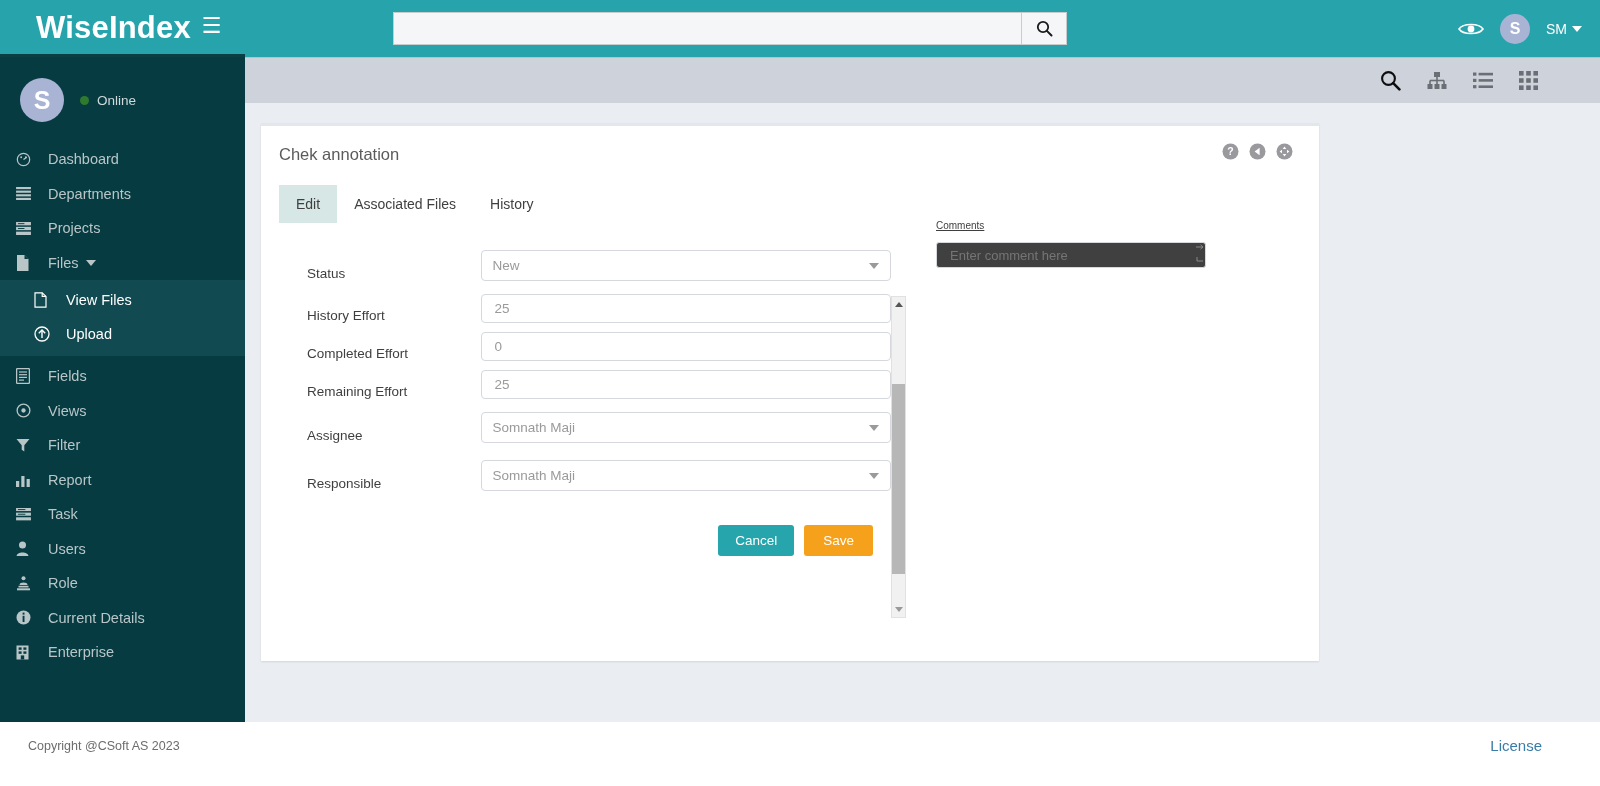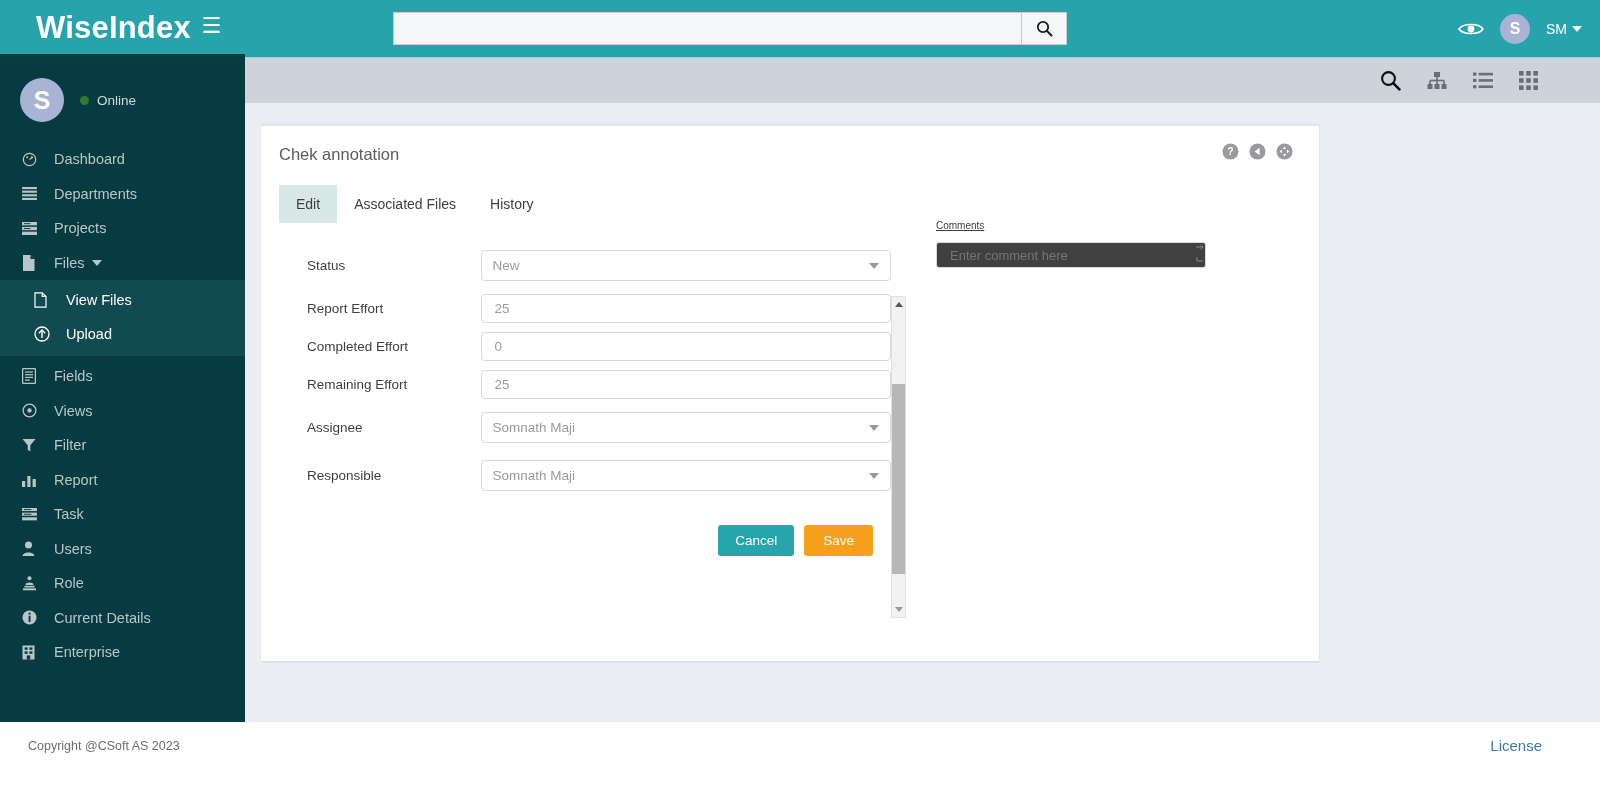--- a/index.html
+++ b/index.html
@@ -97,21 +97,21 @@
     margin-left: 16px;
   }
   #online-dot {
     width: 9px; height: 9px; border-radius: 50%;
     background: #2f7a2f;
   }
   #online-text { color: #cfd9da; font-size: 13.5px; }
 
   .nav-item {
     display: flex; align-items: center;
-    height: 34.5px; padding-left: 22px;
+    height: 34.5px; padding-left: 16px;
     color: #b9c6c8; font-size: 14.5px;
     cursor: pointer; text-decoration: none;
   }
   .nav-item .nav-ico {
     width: 24px; display: flex; align-items: center;
     justify-content: flex-start; color: #b9c6c8;
     flex: 0 0 24px;
   }
   .nav-item .nav-label { margin-left: 8px; white-space: nowrap; }
   .nav-sub {
@@ -162,21 +162,21 @@
     cursor: pointer; line-height: 18px;
   }
   .tab.active { background: #d6e7e5; }
 
   
   #form-area {
     position: relative;
     padding: 27px 0 0 46px;
     width: 630px;
   }
-  .frow { display: flex; align-items: center; margin-bottom: 13px; gap: 31px; }
+  .frow { display: flex; align-items: flex-end; margin-bottom: 13px; gap: 31px; }
   .frow.tight { margin-bottom: 9px; }
   .flabel {
     width: 147px; font-size: 13.5px; color: #3f3f3f;
   }
   .fctl {
     width: 419px; height: 29px;
     border: 1px solid #d5d8dc; border-radius: 4px;
     background: #ffffff;
     display: flex; align-items: center;
     padding: 0 10px; font-size: 13.5px; color: #9a9a9a;
@@ -572,21 +572,21 @@
 
       <div class="frow">
         <div class="flabel">Status</div>
         <div class="fctl sel">
           <span>New</span>
           <span class="sel-caret"></span>
         </div>
       </div>
 
       <div class="frow tight">
-        <div class="flabel">Report Effort</div>
+        <div class="flabel">History Effort</div>
         <div class="fctl">
           <input type="text" value="25" style="">
         </div>
       </div>
 
       <div class="frow tight">
         <div class="flabel">Completed Effort</div>
         <div class="fctl">
           <input type="text" value="0" style="">
         </div>

